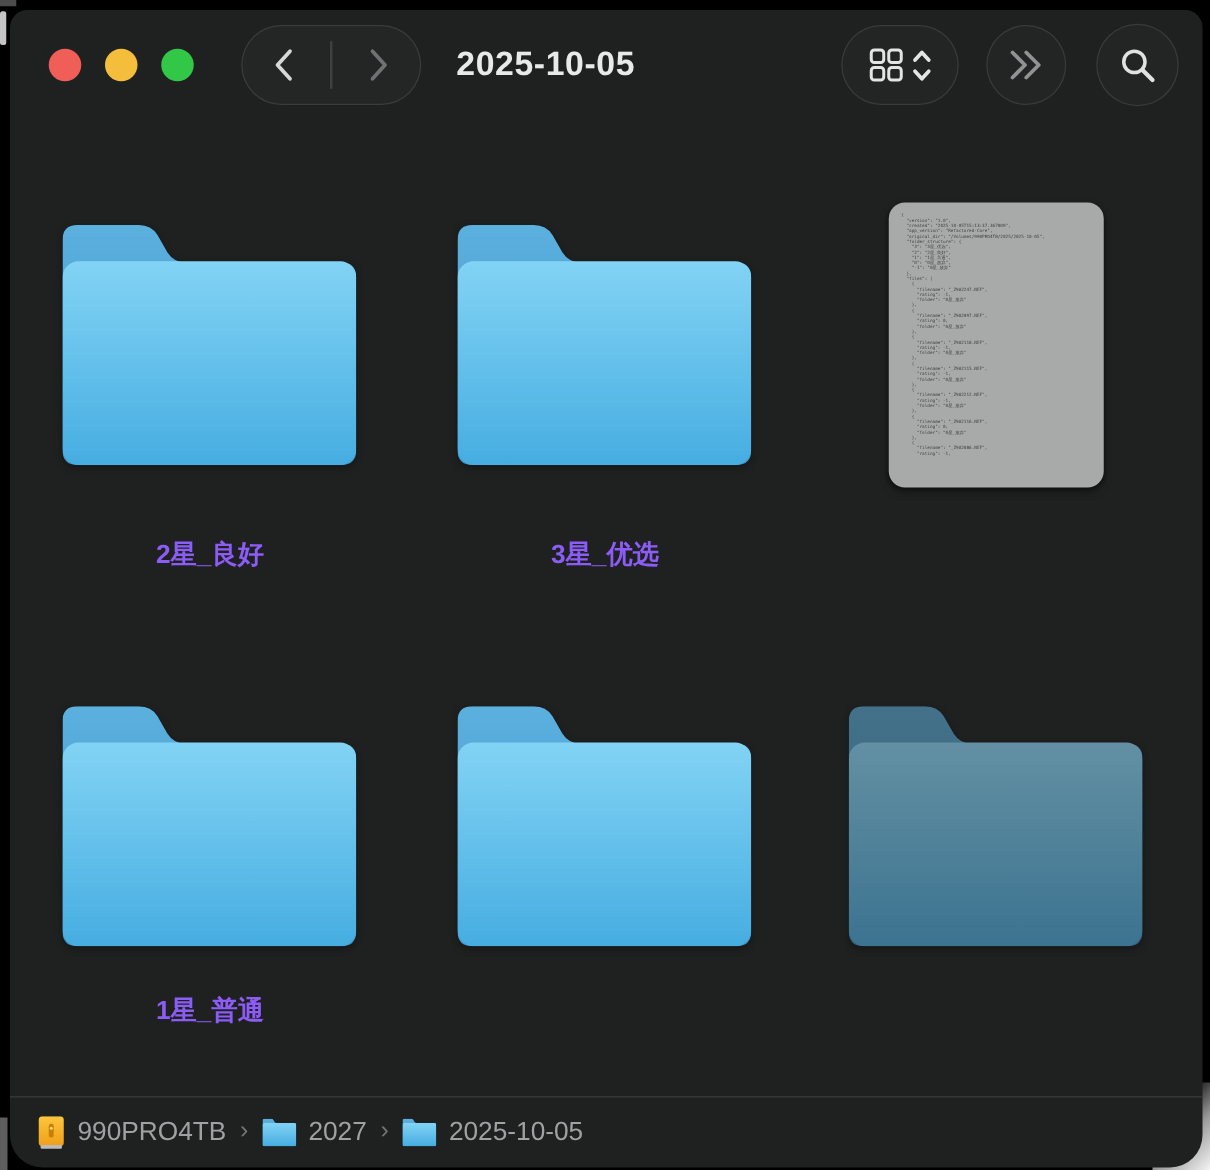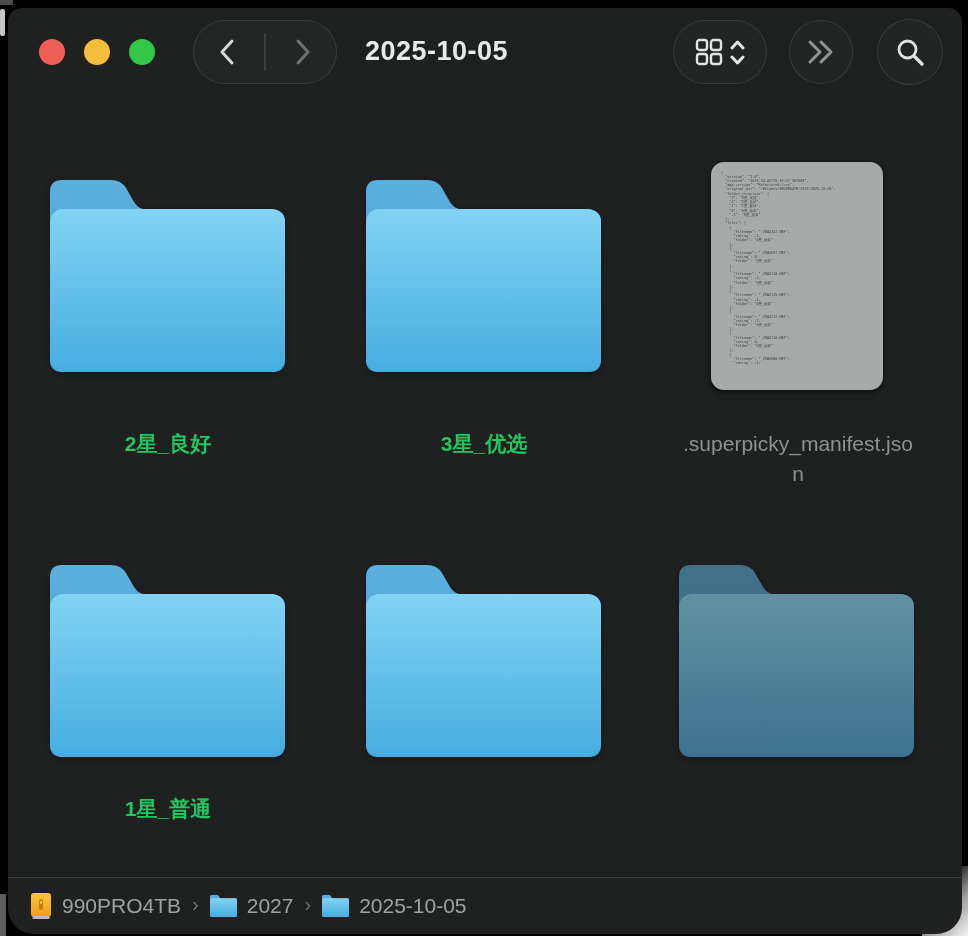--- a/index.html
+++ b/index.html
@@ -55,21 +55,21 @@
   .btn-view { left:665px; width:94px; }
   .btn-more { left:781px; width:64px; }
   .btn-search { left:869px; width:66px; height:66px; top:11px; }
 
   
   .item { position:absolute; }
   .icon-wrap { filter:drop-shadow(0 2px 3px rgba(0,0,0,0.35)); }
 
   .item-label {
     position:absolute; text-align:center;
-    font-size:21px; font-weight:600; color:#22c55e; line-height:30px;
+    font-size:21px; font-weight:600; color:#8b5cf6; line-height:30px;
     word-break:break-all;
   }
   .item-label.dim { color:#8d9191; font-weight:500; }
 
   
   .file-icon {
     width:172px; height:228px; border-radius:13px;
     background:#a8aaa9; overflow:hidden;
     box-shadow:0 2px 4px rgba(0,0,0,0.4);
   }
@@ -241,21 +241,20 @@
       "filename": "_Z9A2116.NEF",
       "rating": 0,
       "folder": "0星_放弃"
     },
     {
       "filename": "_Z9A2086.NEF",
       "rating": -1,
 </pre>
     </div>
   </div>
-  <div class="item-label dim" style="left:674px; top:421px; width:232px;">.superpicky_manifest.json</div>
 
   <div class="item" style="left:42px; top:557px;">
     <div class="icon-wrap">
       <svg width="235" height="192" viewBox="0 0 235 192">
         <path d="M12 0 H61 Q71 0 76 8 L84 22 Q89 30 99 30 H223 Q235 30 235 42 V180 Q235 192 223 192 H12 Q0 192 0 180 V12 Q0 0 12 0 Z" fill="url(#gBack)"></path>
         <rect x="0" y="29" width="235" height="163" rx="13" fill="url(#gFront)"></rect>
       </svg>
     </div>
   </div>
   <div class="item-label" style="left:30px; top:786px; width:260px;">1星_普通</div>

